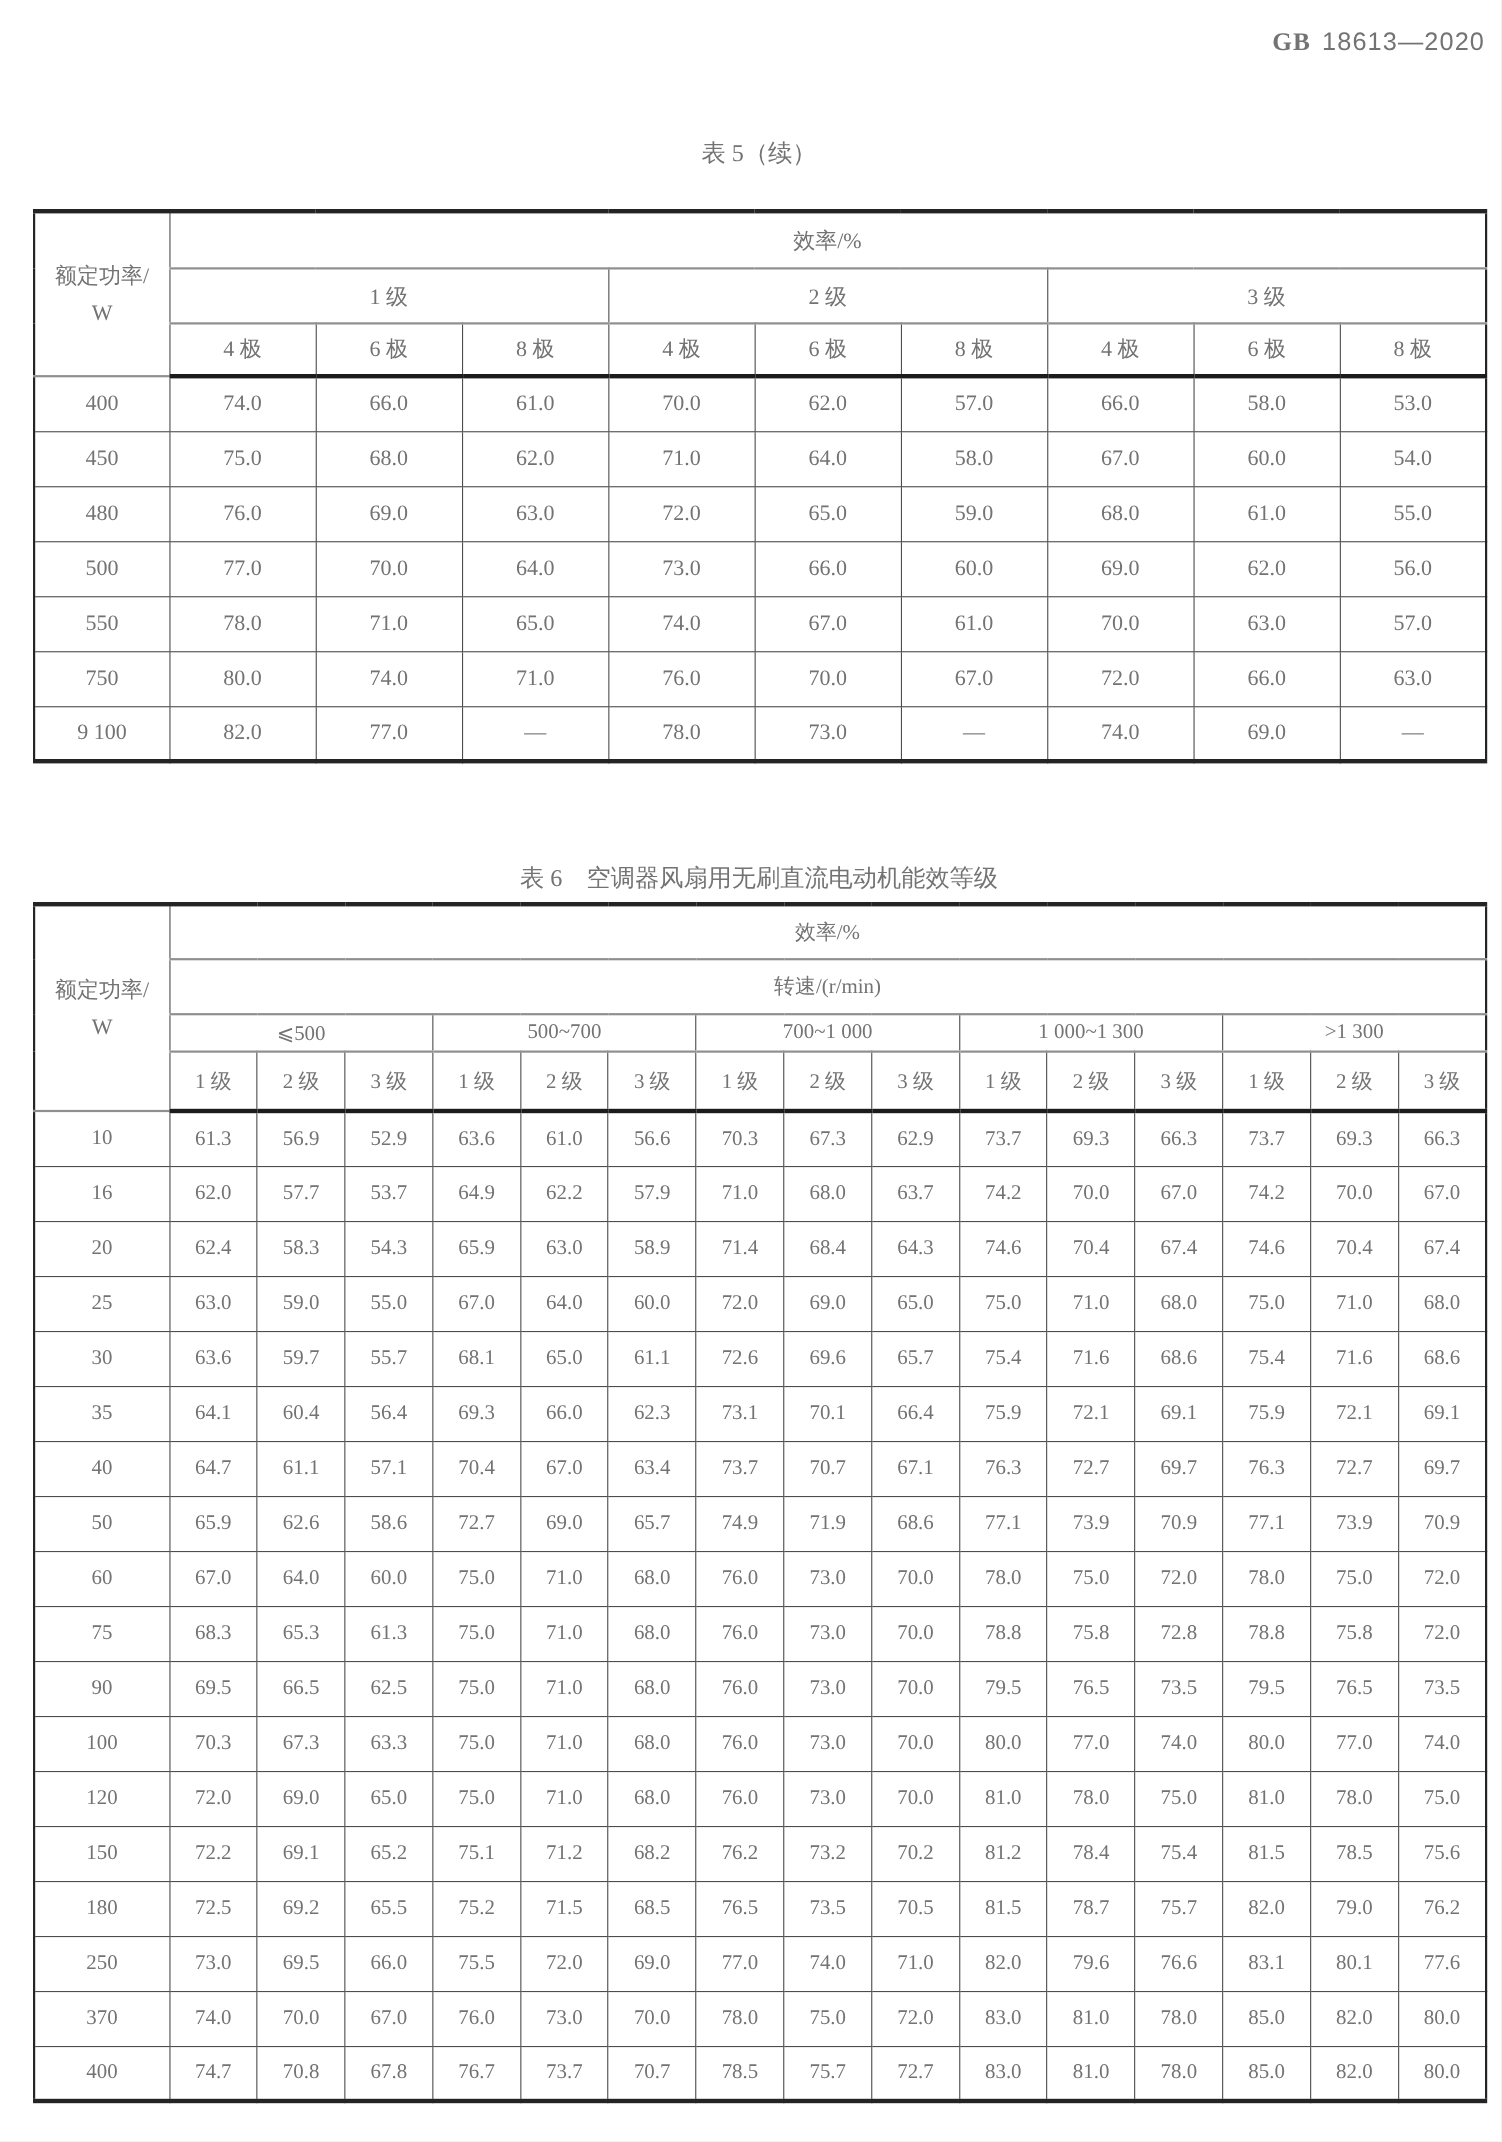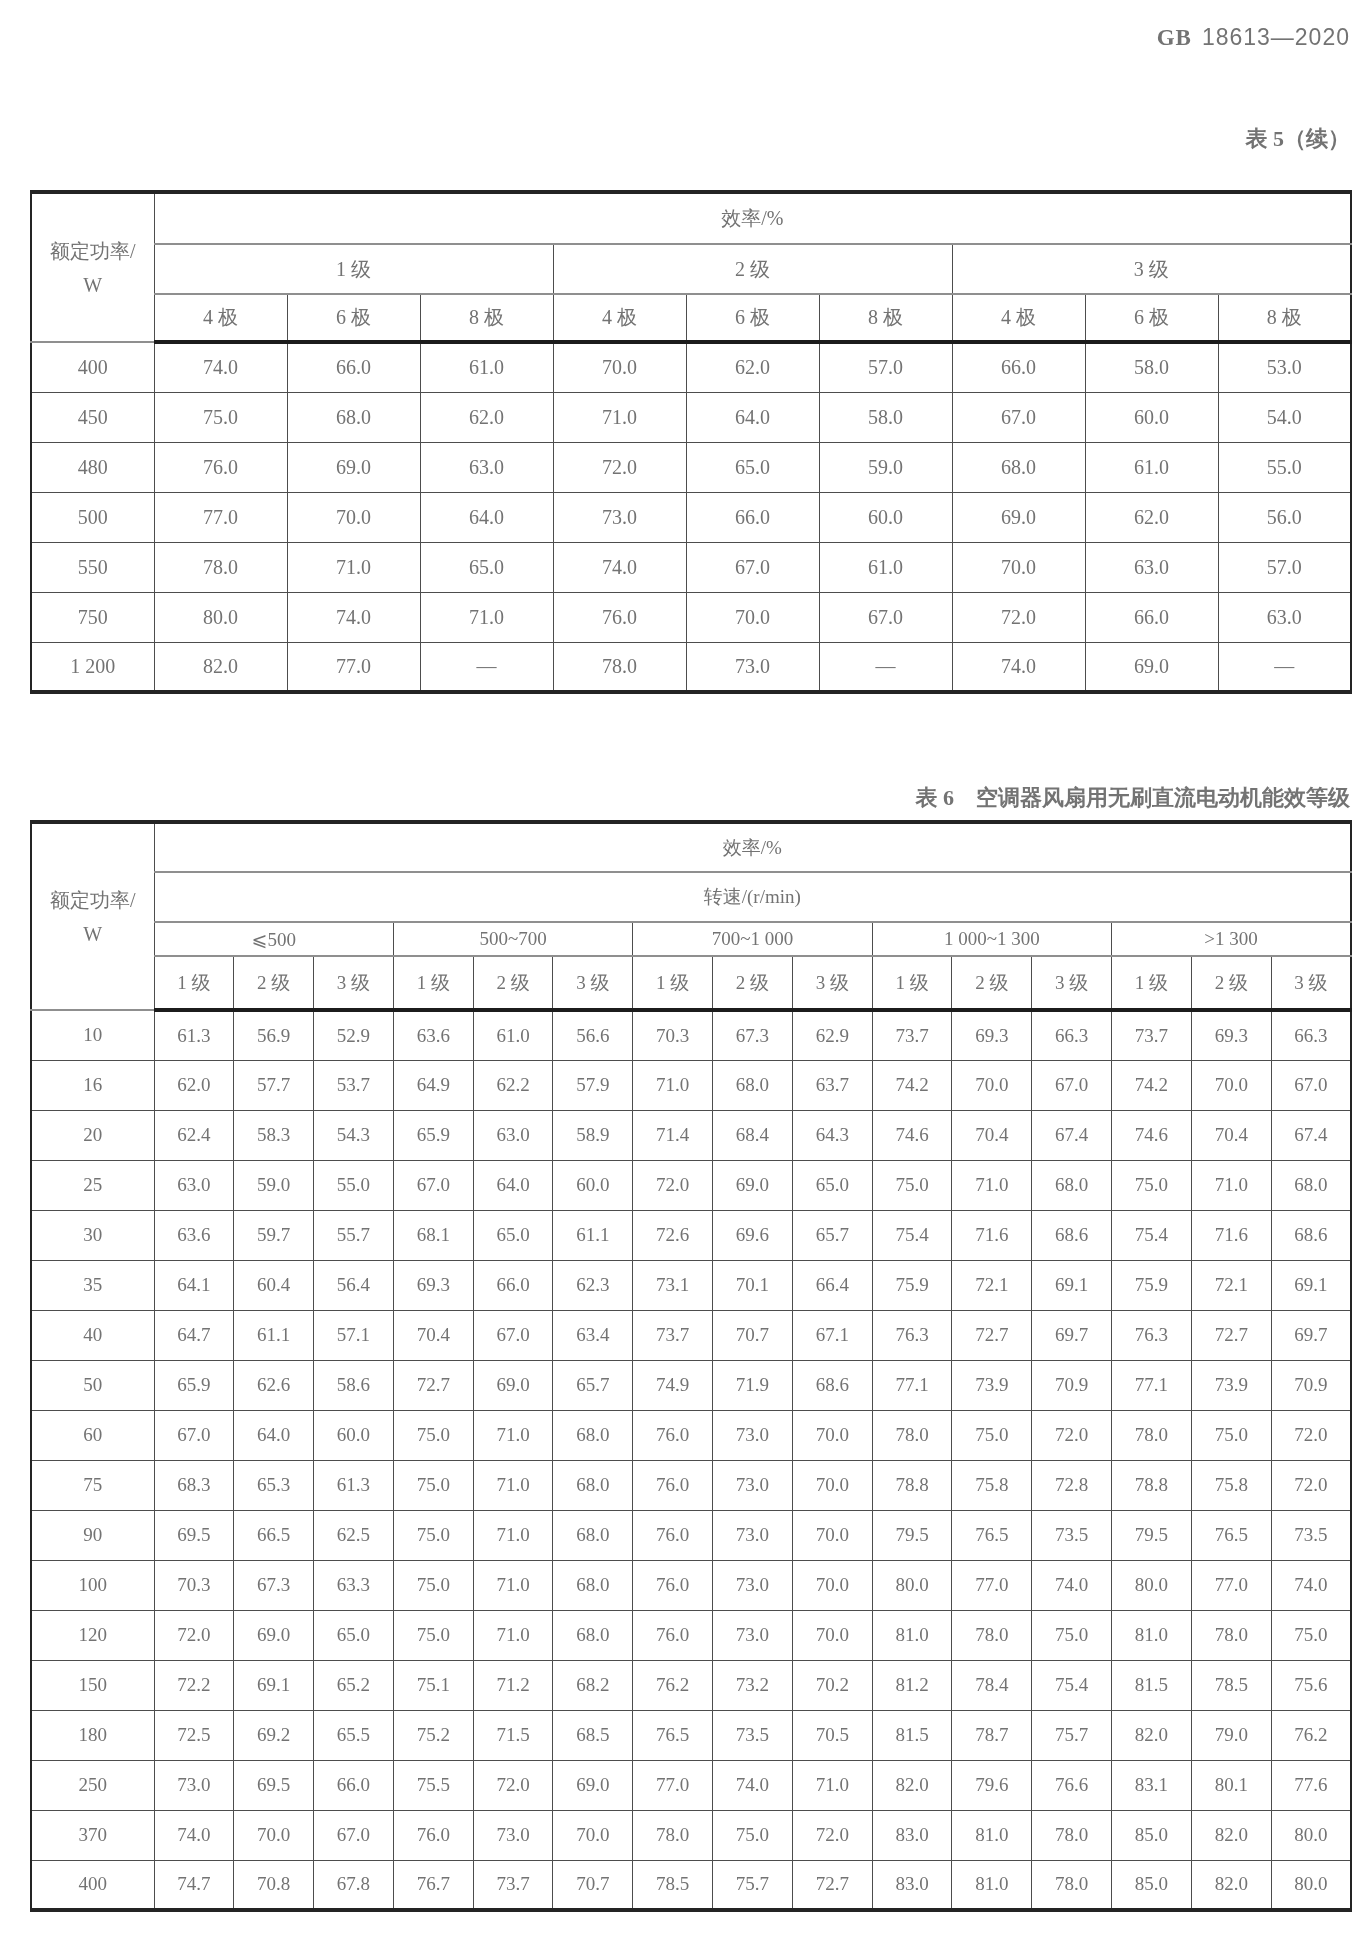--- a/index.html
+++ b/index.html
@@ -8,22 +8,22 @@
     font-family:"Liberation Serif","DejaVu Serif",serif;color:#737373;
     overflow:hidden;
   }
   .doc-header{
     position:absolute;top:24px;left:30px;width:1320px;
     text-align:right;font-size:23px;letter-spacing:1px;
   }
   .doc-header .gb{font-weight:bold;margin-right:10px;}
   .doc-header .num{font-family:"Liberation Sans","DejaVu Sans",sans-serif;font-weight:500;}
   .caption{
-    position:absolute;left:30px;width:1320px;text-align:right;
-    font-weight:bold;font-size:22px;
+    position:absolute;left:30px;width:1320px;text-align:center;
+    font-weight:normal;font-size:22px;
   }
   #t5-caption{top:124px;}
   #t6-caption{top:783px;}
   table{
     position:absolute;left:30px;width:1320px;
     border-collapse:collapse;table-layout:fixed;
     font-size:20px;
   }
   #table5{top:190px;}
   #table6{top:820px;}
@@ -157,21 +157,21 @@
           <td>74.0</td>
           <td>71.0</td>
           <td>76.0</td>
           <td>70.0</td>
           <td>67.0</td>
           <td>72.0</td>
           <td>66.0</td>
           <td>63.0</td>
         </tr>
         <tr>
-          <td>1 200</td>
+          <td>9 100</td>
           <td>82.0</td>
           <td>77.0</td>
           <td>—</td>
           <td>78.0</td>
           <td>73.0</td>
           <td>—</td>
           <td>74.0</td>
           <td>69.0</td>
           <td>—</td>
         </tr>

